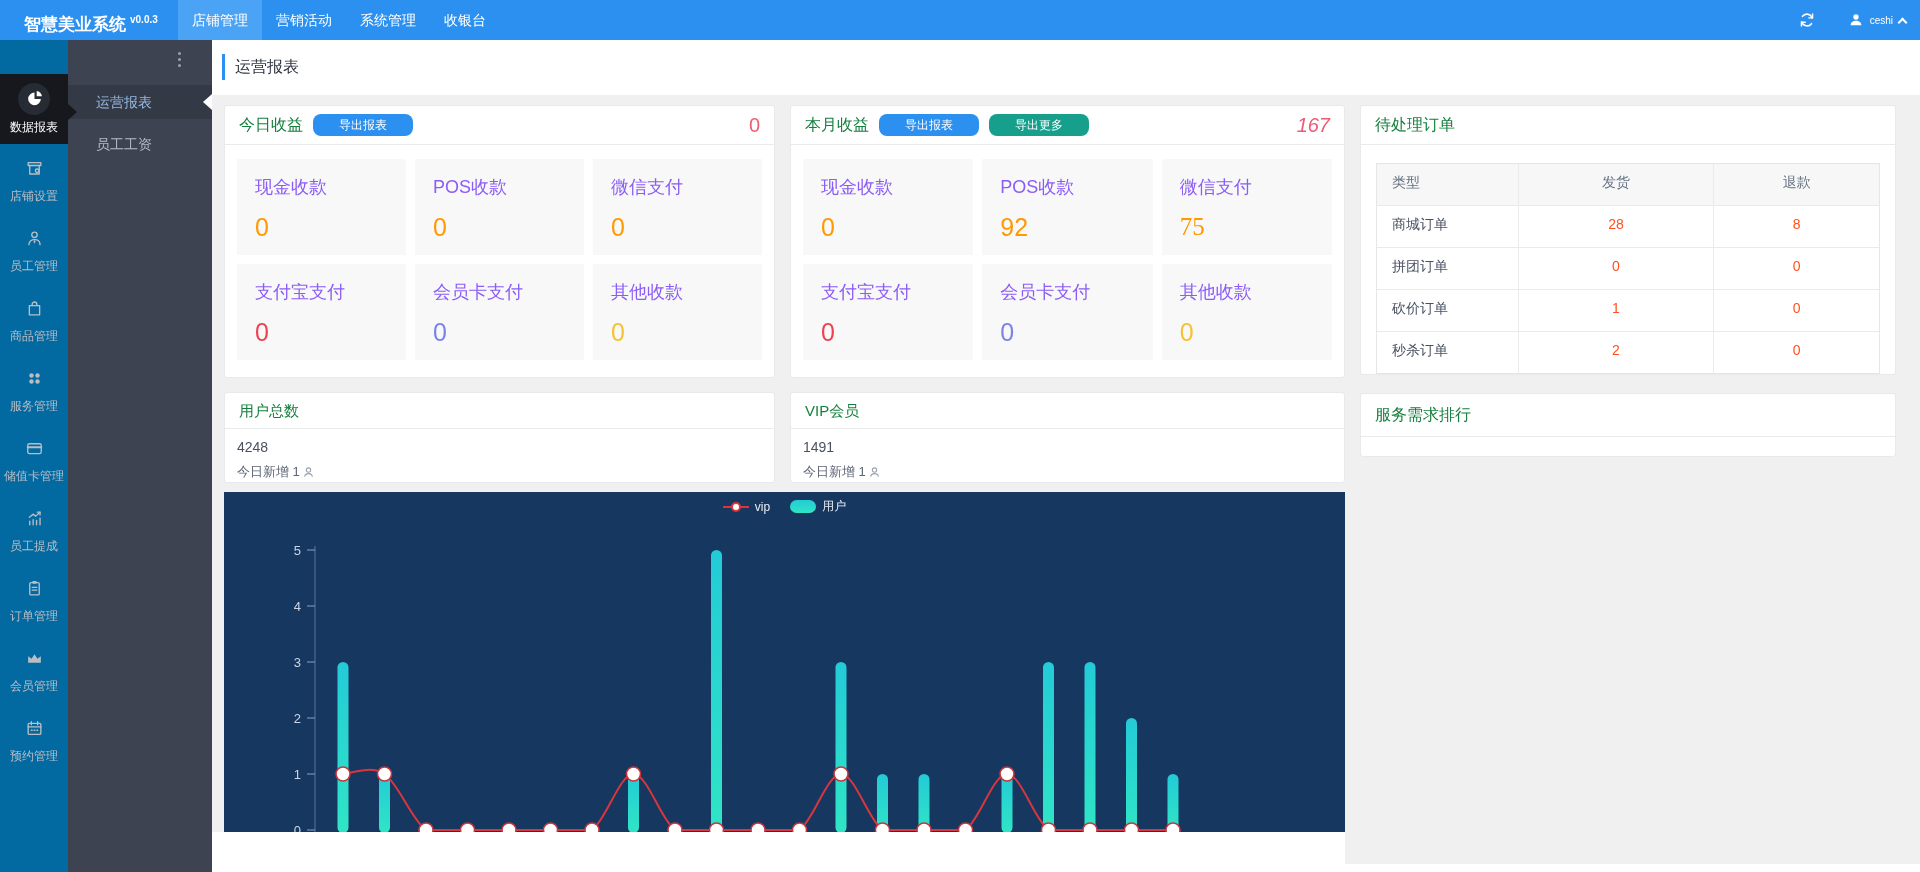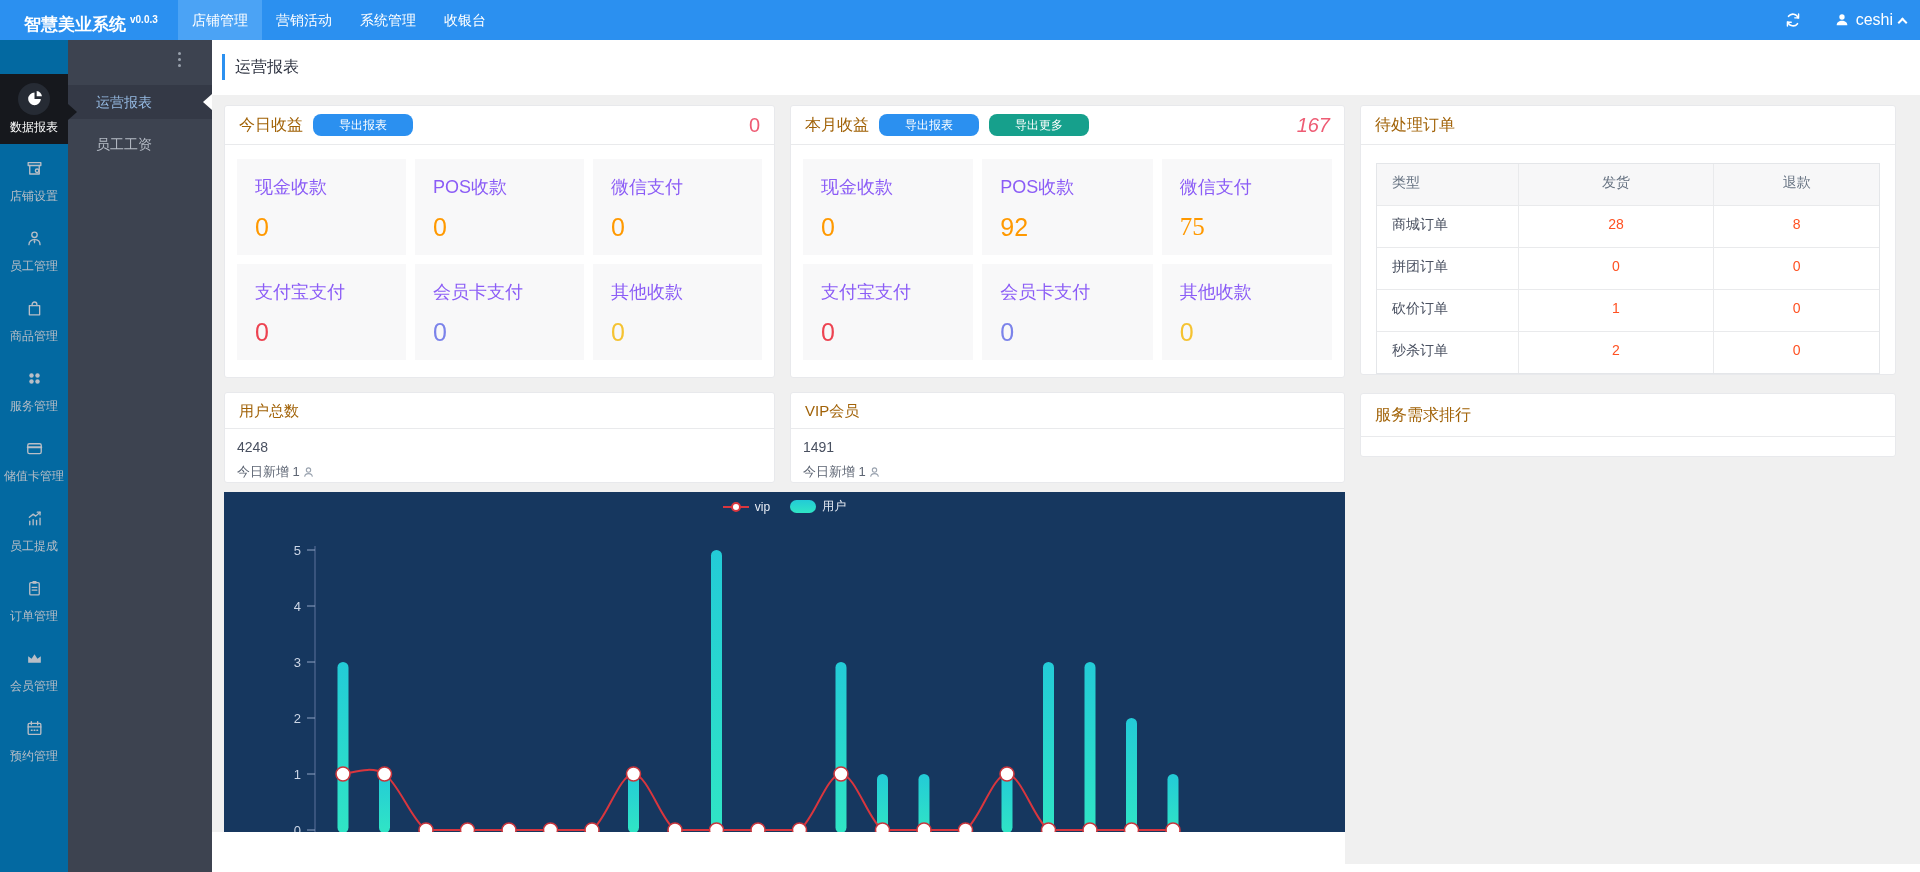--- a/index.html
+++ b/index.html
@@ -7,21 +7,21 @@
     font-family:"Liberation Sans","DejaVu Sans",sans-serif;color:#495060}
   
   .topbar{position:absolute;left:0;top:0;width:1920px;height:40px;background:#2b90f0;z-index:9}
   .logo{position:absolute;left:24px;top:0;height:40px;line-height:40px;color:#fff;font-size:17px;font-weight:bold;white-space:nowrap}
   .logo sup{font-size:10px;margin-left:4px;font-weight:bold}
   .topnav{position:absolute;left:178px;top:0;height:40px;display:flex}
   .topnav .tab{height:40px;line-height:40px;padding:0 14px;font-size:14px;color:#fff;cursor:pointer}
   .topnav .tab.active{background:#4ba3f5}
   .topbar-right{position:absolute;right:14px;top:0;height:40px;display:flex;align-items:center;gap:30px}
   .refresh-btn{width:22px;height:22px;cursor:pointer;display:flex;align-items:center;justify-content:center}
-  .userbox{display:flex;align-items:center;gap:6px;color:#fff;font-size:16px;cursor:pointer}
+  .userbox{display:flex;align-items:center;gap:6px;color:#fff;font-size:10px;cursor:pointer}
   .caret-up{width:7px;height:7px;border-left:2px solid #fff;border-top:2px solid #fff;transform:rotate(45deg);margin-top:4px}
   
   .sidebar{position:absolute;left:0;top:40px;width:68px;height:832px;background:#0369a1;padding-top:34px}
   .side-item{height:70px;display:flex;flex-direction:column;align-items:center;justify-content:center;gap:4px;color:#b9bec6;cursor:pointer}
   .side-item .slabel{font-size:12px}
   .side-item.active{background:#16181d;color:#fff}
   .icon-wrap{width:30px;height:30px;display:flex;align-items:center;justify-content:center}
   .side-item.active .icon-wrap{width:32px;height:32px;background:#262b34;border-radius:50%}
   .sicon{width:19px;height:19px;fill:none;stroke:currentColor;stroke-width:1.7;stroke-linecap:round;stroke-linejoin:round}
   .submenu{position:absolute;left:68px;top:40px;width:144px;height:832px;background:#3d4350;padding-top:12px}
@@ -31,21 +31,21 @@
   .sub-item.active{background:#343946;color:#96bbe4}
   .white-arrow{position:absolute;right:0;top:9px;width:0;height:0;border:8px solid transparent;border-right:9px solid #ffffff;border-left:none}
   .dark-arrow{position:absolute;left:68px;top:104px;width:0;height:0;border:8px solid transparent;border-left:9px solid #16181d;border-right:none;z-index:4}
   
   .main{position:absolute;left:212px;top:40px;width:1708px;height:832px;background:#fff}
   .page-header{position:absolute;left:0;top:0;width:100%;height:55px;background:#fff}
   .page-title{position:absolute;left:10px;top:14px;font-size:16px;color:#2f3442;padding-left:10px;border-left:3px solid #2b90f0;line-height:26px}
   .content{position:absolute;left:0;top:55px;width:1708px;height:769px;background:#f0f0f0}
   .card{position:absolute;background:#fff;border:1px solid #e8e9ec;border-radius:3px}
   .card-head{height:39px;line-height:38px;padding:0 14px;border-bottom:1px solid #e9eaec;display:flex;align-items:center;gap:10px}
-  .card-title{font-size:16px;color:#a16207}
+  .card-title{font-size:16px;color:#15803d}
   .btn{display:inline-block;height:22px;line-height:22px;padding:0 26px;font-size:12px;color:#fff;border:none;border-radius:8px;cursor:pointer}
   .btn-blue{background:#2b90f0}
   .btn-teal{background:#16a08c}
   .head-total{margin-left:auto;font-size:20px}
   
   .tiles{display:flex;flex-wrap:wrap;gap:9px;padding:14px 12px}
   .tile{flex:1 1 30%;height:96px;background:#f8f8f9;padding:16px 18px}
   .tile-label{font-size:18px;color:#8b5cf6}
   .tile-value{font-size:25px;margin-top:14px}
   

